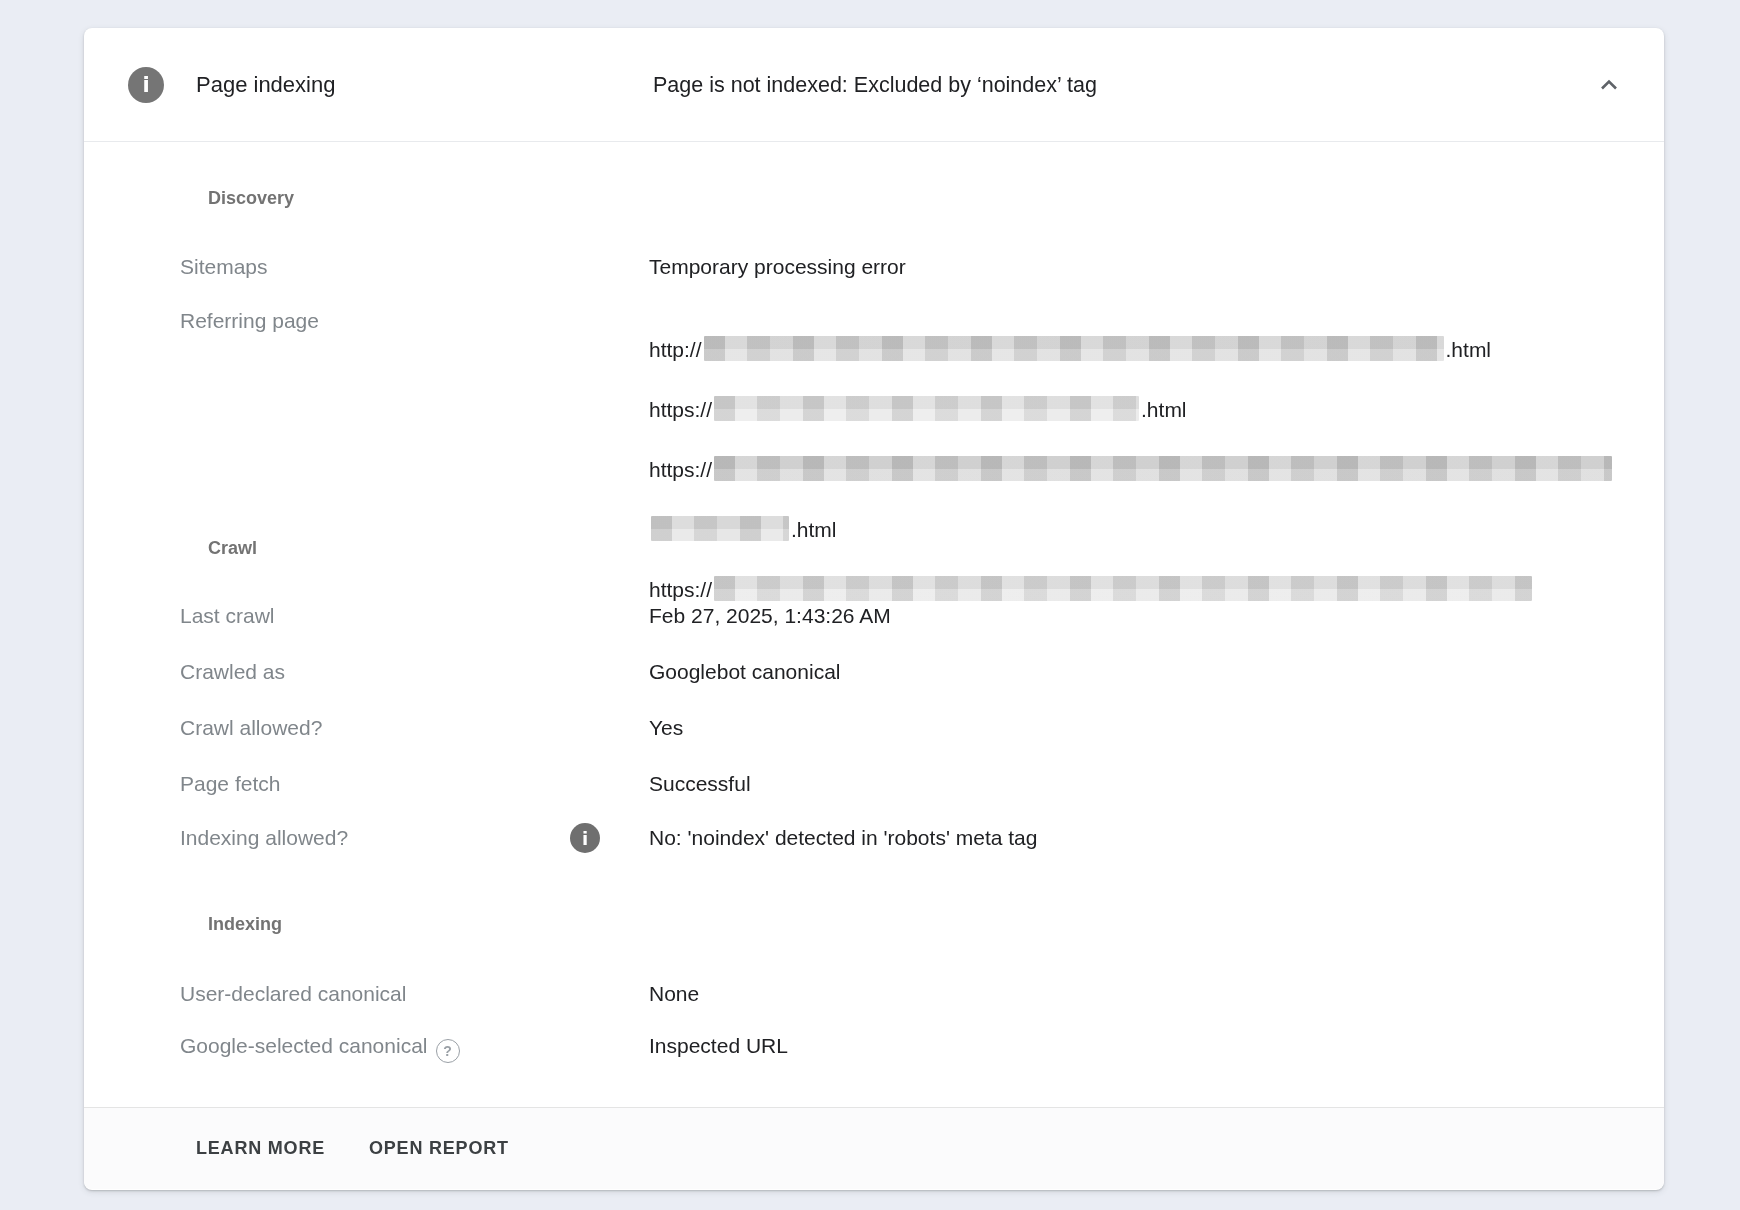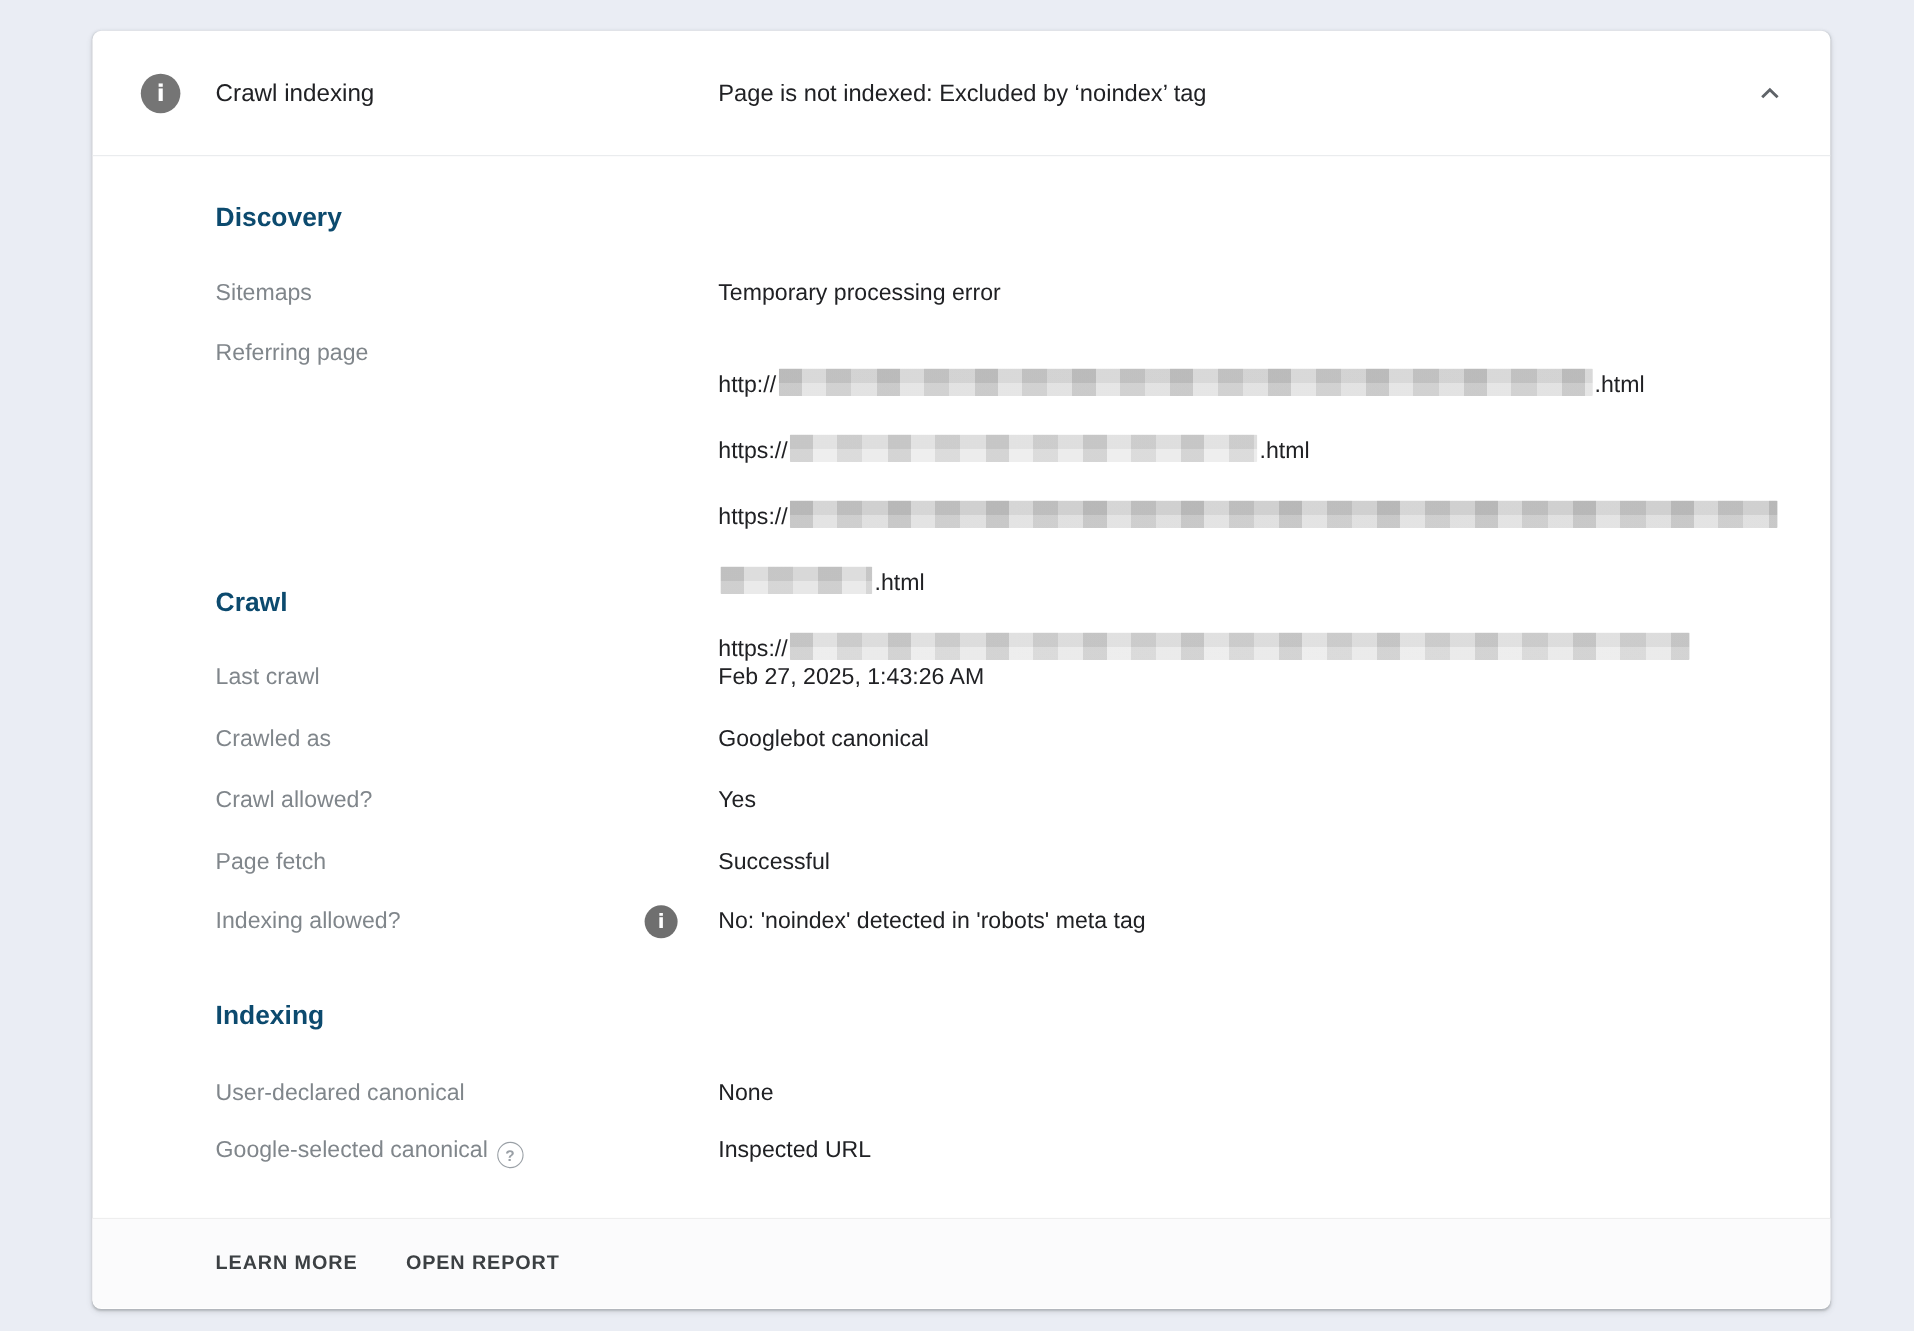--- a/index.html
+++ b/index.html
@@ -36,25 +36,25 @@
   .hdr-status{
     position:absolute;left:569px;top:50%;transform:translateY(-50%);
     font-size:21.5px;color:#202124;
   }
   .hdr-chevron{
     position:absolute;right:42px;top:50%;margin-top:-13px;
     width:26px;height:26px;cursor:pointer;
   }
   
   .sect-title{
-    position:absolute;left:112px;height:24px;line-height:24px;
-    font-size:24px;font-weight:700;color:#0c4a6e;
+    position:absolute;left:124px;height:24px;line-height:24px;
+    font-size:18px;font-weight:700;color:#737373;
   }
   .row{
-    position:absolute;left:112px;right:40px;display:flex;align-items:flex-start;
+    position:absolute;left:96px;right:40px;display:flex;align-items:flex-start;gap:12px;
   }
   .row .label{
     flex:0 0 457px;font-size:21px;color:#80868b;line-height:28px;
   }
   .row .value{
     flex:1;font-size:21px;color:#202124;line-height:28px;
   }
   .url-line{
     font-size:21px;color:#202124;line-height:35px;white-space:nowrap;margin-top:25px;
   }
@@ -101,21 +101,21 @@
     color:#3c4043;cursor:pointer;
   }
 </style>
 </head>
 <body>
 
 <div class="card">
 
   <div class="hdr">
     <div class="hdr-info">i</div>
-    <div class="hdr-title">Crawl indexing</div>
+    <div class="hdr-title">Page indexing</div>
     <div class="hdr-status">Page is not indexed: Excluded by ‘noindex’ tag</div>
     <svg class="hdr-chevron" viewBox="0 0 26 26" fill="none">
       <path d="M6 16.5 L13 9.5 L20 16.5" stroke="#5f6368" stroke-width="2.6" fill="none"></path>
     </svg>
   </div>
 
   <div class="sect-title" style="top:158px">Discovery</div>
 
   <div class="row" style="top:225px">
     <div class="label">Sitemaps</div>

